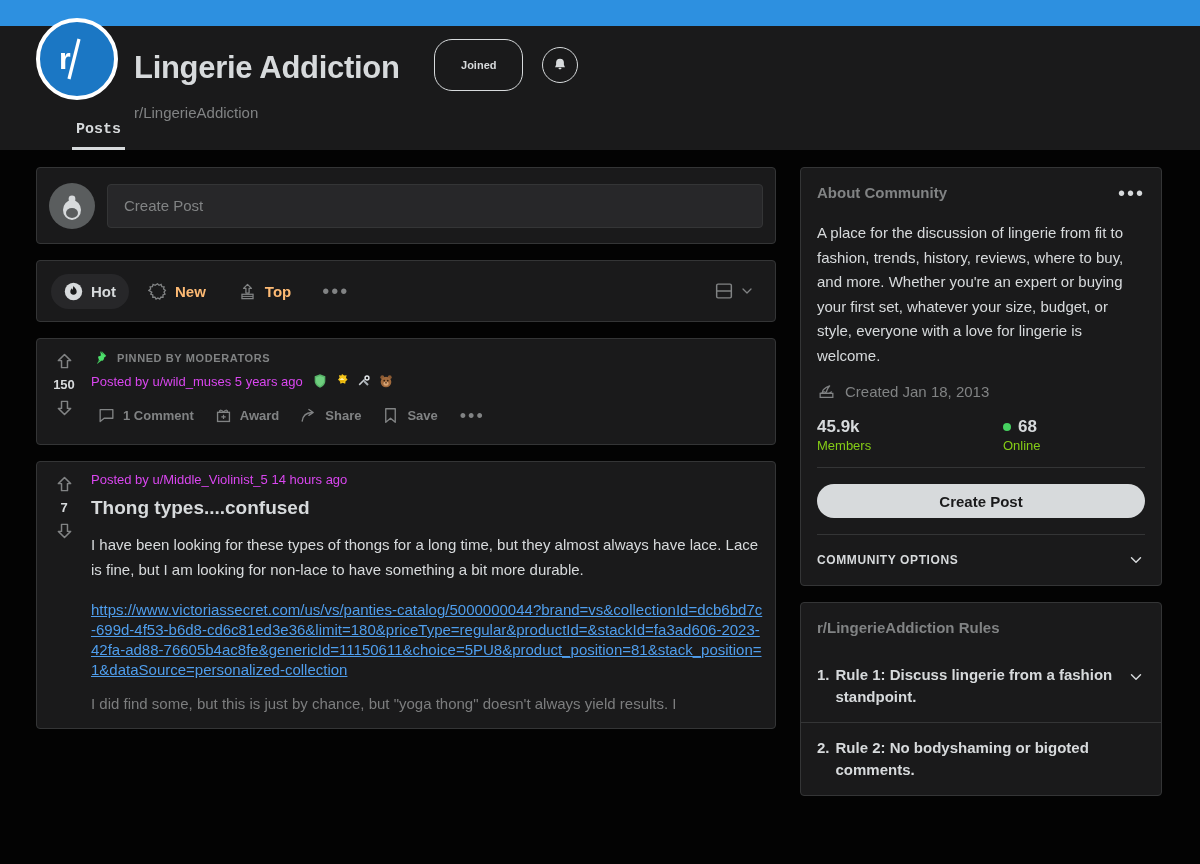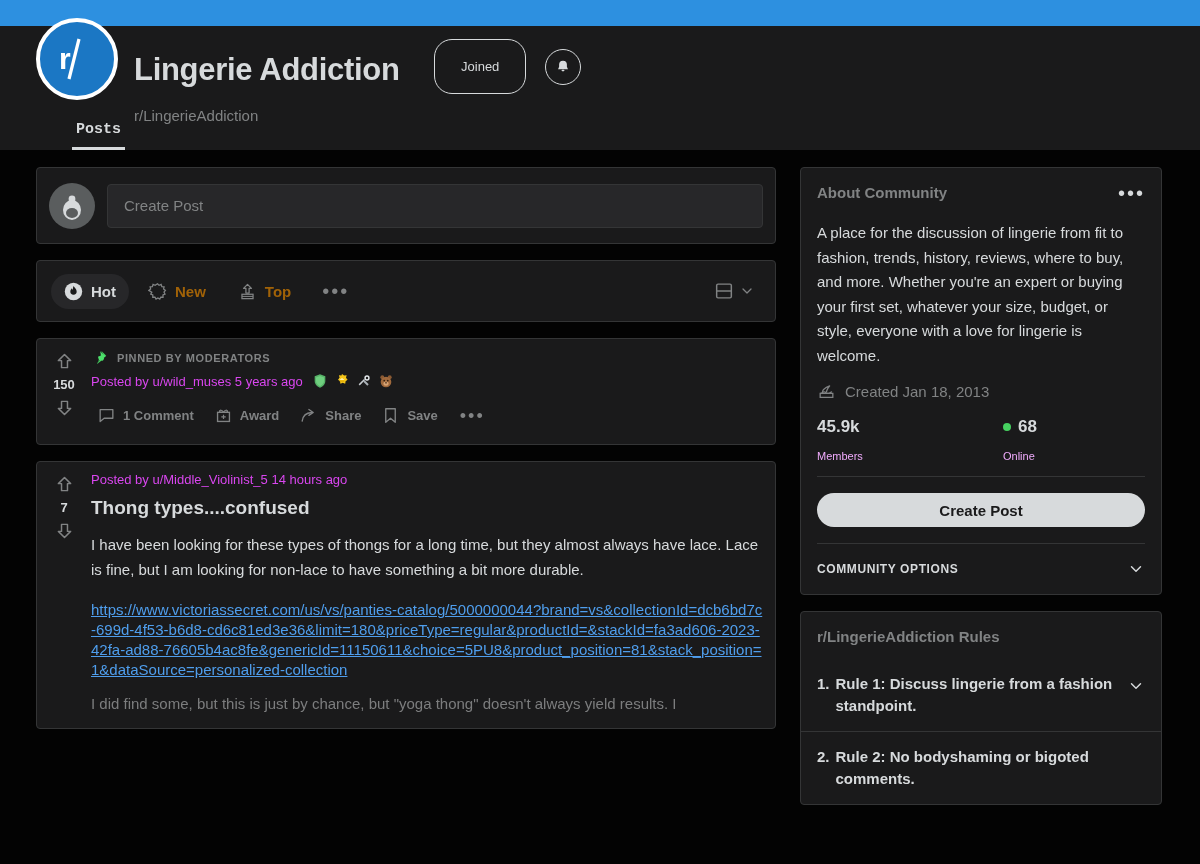--- a/index.html
+++ b/index.html
@@ -30,21 +30,21 @@
   .title-block { position: absolute; left: 98px; top: 16px; }
   .community-title {
     font-size: 31px; font-weight: bold; color: #d7dadc;
     letter-spacing: -0.3px; line-height: 40px;
     display: inline-block; vertical-align: middle;
   }
   .joined-btn {
     display: inline-block; vertical-align: middle;
     margin-left: 30px;
     border: 1px solid #d7dadc; border-radius: 18px;
-    color: #d7dadc; font-size: 13px; font-weight: normal;
+    color: #d7dadc; font-size: 11px; font-weight: bold;
     padding: 19px 26px; background: transparent; cursor: pointer;
     position: relative; top: -3px;
   }
   .bell-btn {
     display: inline-block; vertical-align: middle;
     width: 36px; height: 36px; border-radius: 50%;
     border: 1px solid #d7dadc; margin-left: 14px;
     position: relative; top: -3px; cursor: pointer;
   }
   .bell-btn svg { position: absolute; left: 50%; top: 50%; transform: translate(-50%,-50%); }
@@ -80,21 +80,21 @@
   .create-input::placeholder { color: #818384; }
 
   
   .sortbar {
     margin-top: 16px; height: 62px; display: flex; align-items: center;
     padding: 0 14px; gap: 6px;
   }
   .sort-item {
     display: flex; align-items: center; gap: 8px;
     padding: 8px 13px; border-radius: 20px; cursor: pointer;
-    color: #a16207; font-size: 15px; font-weight: bold;
+    color: #fdba74; font-size: 15px; font-weight: bold;
   }
   .sort-item.active { background: #272729; color: #d7dadc; }
   .sort-dots { color: #818384; font-size: 20px; padding: 0 12px; cursor: pointer; letter-spacing: 2px; line-height: 10px;}
   .sort-spacer { flex: 1; }
   .layout-toggle { display: flex; align-items: center; gap: 4px; cursor: pointer; padding-right: 6px;}
 
   
   .post { margin-top: 16px; display: flex; overflow: hidden; }
   .votes {
     width: 54px; flex: none; padding: 12px 0 0 0;
@@ -136,21 +136,21 @@
   .side-title { color: #818384; font-size: 15px; font-weight: bold; }
   .side-dots { color: #d7dadc; font-size: 20px; cursor: pointer; letter-spacing:2px; line-height: 10px;}
   .side-desc { color: #d7dadc; font-size: 15px; line-height: 24.5px; padding: 20px 16px 0 16px; }
   .created {
     display: flex; align-items: center; gap: 9px; color: #818384;
     font-size: 15px; padding: 14px 16px 16px 16px;
   }
   .stats { display: flex; padding: 0 16px 14px 16px; gap: 44px; }
   .stat { width: 50%; }
   .stat-num { color: #d7dadc; font-size: 17px; font-weight: bold; display:flex; align-items:center; gap:7px;}
-  .stat-label { color: #f0abfc; font-size: 11px; margin-top: 13px; }
+  .stat-label { color: #84cc16; font-size: 13px; margin-top: 1px; }
   .online-dot { width: 8px; height: 8px; border-radius: 50%; background: #46d160; display:inline-block;}
   .divider { height: 1px; background: #343536; margin: 0 16px; }
   .create-post-btn {
     display: block; width: calc(100% - 32px); margin: 16px; height: 34px;
     background: #d7dadc; color: #1a1a1b; border: none; border-radius: 17px;
     font-size: 15px; font-weight: bold; cursor: pointer;
     font-family: "Liberation Sans", sans-serif;
   }
   .community-options {
     display: flex; align-items: center; justify-content: space-between;

